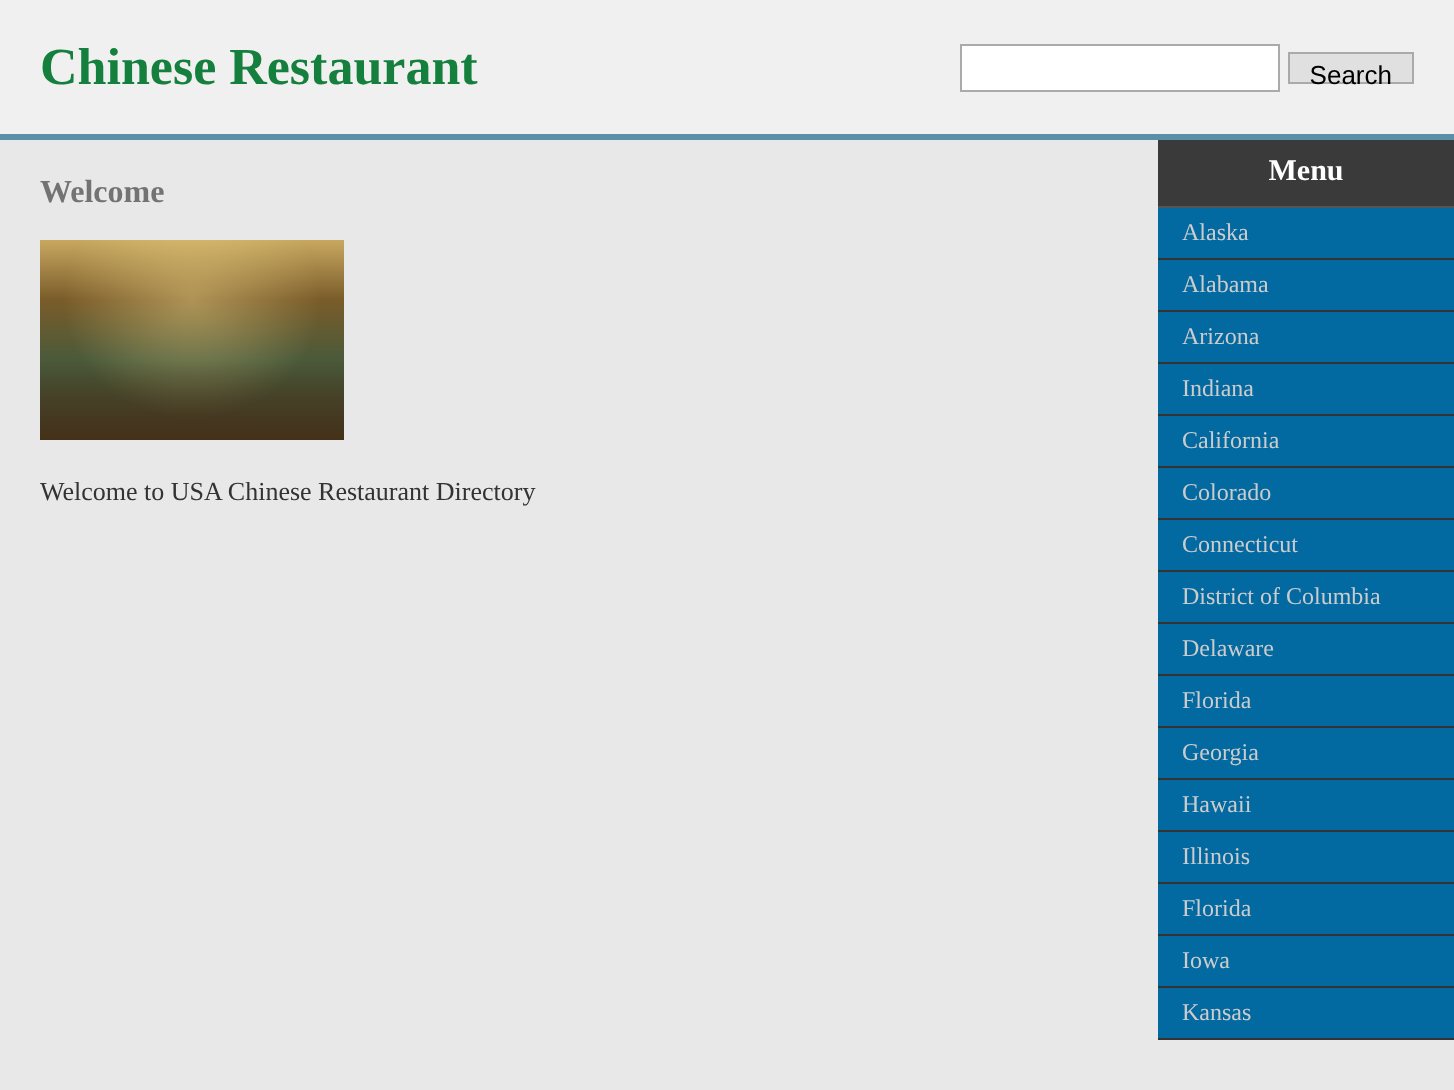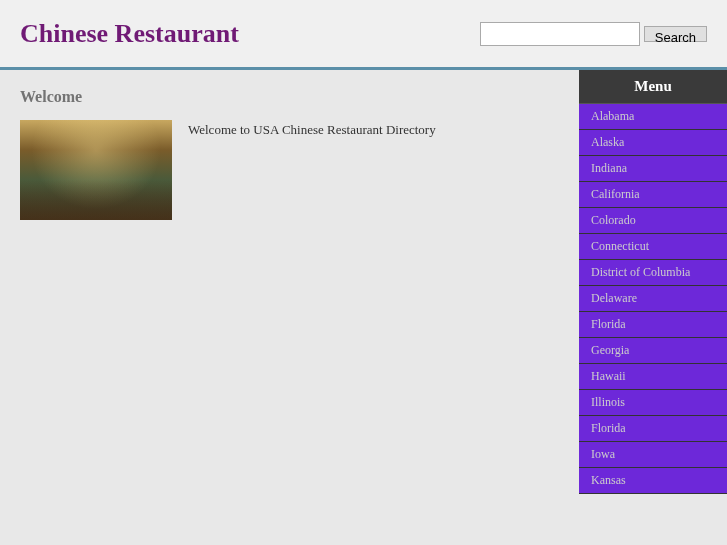--- a/index.html
+++ b/index.html
@@ -16,21 +16,21 @@
       padding: 10px 20px 10px 20px;
       border-bottom: 3px solid #5b8fa8;
       display: flex;
       align-items: center;
       justify-content: space-between;
       min-height: 70px;
     }
     #site-title {
       font-size: 26px;
       font-weight: bold;
-      color: #701a75;
+      color: #15803d;
       font-family: Georgia, serif;
     }
     #search-form {
       display: flex;
       align-items: center;
       gap: 4px;
     }
     #search-input {
       width: 160px;
       height: 24px;
@@ -66,20 +66,21 @@
     #welcome-heading {
       font-size: 16px;
       font-weight: bold;
       margin-bottom: 14px;
       color: #737373;
     }
     #welcome-body {
       display: flex;
       gap: 16px;
       align-items: flex-start;
+      flex-direction: column;
     }
     #restaurant-image {
       width: 152px;
       height: 100px;
       background: linear-gradient(135deg, #c8a96e 0%, #8b6914 20%, #4a7a4a 40%, #6b4c2a 60%, #c9b87a 80%, #e0d090 100%);
       flex-shrink: 0;
       position: relative;
       overflow: hidden;
     }
     
@@ -100,21 +101,21 @@
     }
     #welcome-text {
       font-size: 13px;
       color: #333;
       padding-top: 2px;
     }
 
     
     #sidebar {
       width: 148px;
-      background: #6d28d9;
+      background: #0369a1;
       flex-shrink: 0;
       margin-left: 37px;
     }
     #sidebar-title {
       background: #3a3a3a;
       color: #fff;
       font-size: 15px;
       font-weight: bold;
       padding: 8px 12px;
       text-align: center;
@@ -146,22 +147,23 @@
     <h2 id="welcome-heading">Welcome</h2>
     <div id="welcome-body">
       <div id="restaurant-image"></div>
       <p id="welcome-text">Welcome to USA Chinese Restaurant Directory</p>
     </div>
   </div>
 
   <div id="sidebar">
     <div id="sidebar-title">Menu</div>
     <div id="sidebar-items">
+        <div class="sidebar-item">Alaska</div>
         <div class="sidebar-item">Alabama</div>
-        <div class="sidebar-item">Alaska</div>
+        <div class="sidebar-item">Arizona</div>
         <div class="sidebar-item">Indiana</div>
         <div class="sidebar-item">California</div>
         <div class="sidebar-item">Colorado</div>
         <div class="sidebar-item">Connecticut</div>
         <div class="sidebar-item">District of Columbia</div>
         <div class="sidebar-item">Delaware</div>
         <div class="sidebar-item">Florida</div>
         <div class="sidebar-item">Georgia</div>
         <div class="sidebar-item">Hawaii</div>
         <div class="sidebar-item">Illinois</div>

